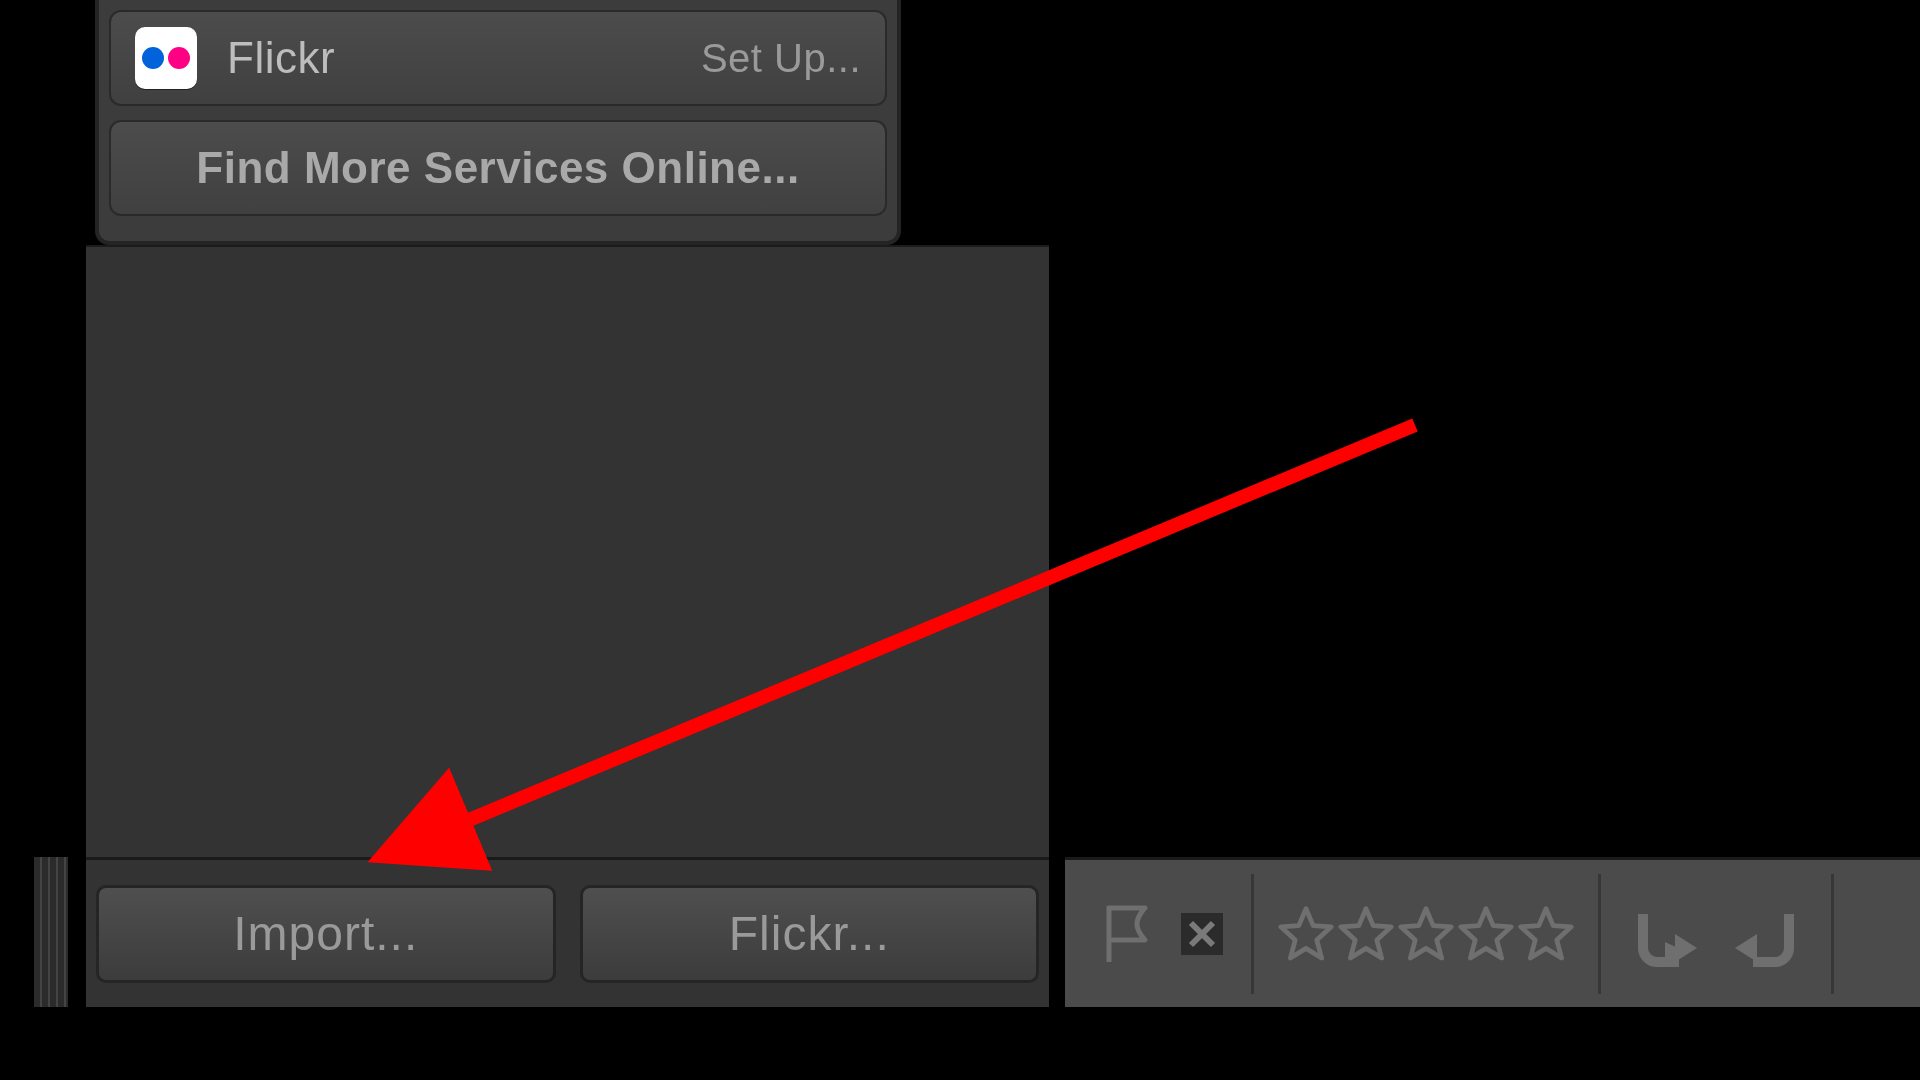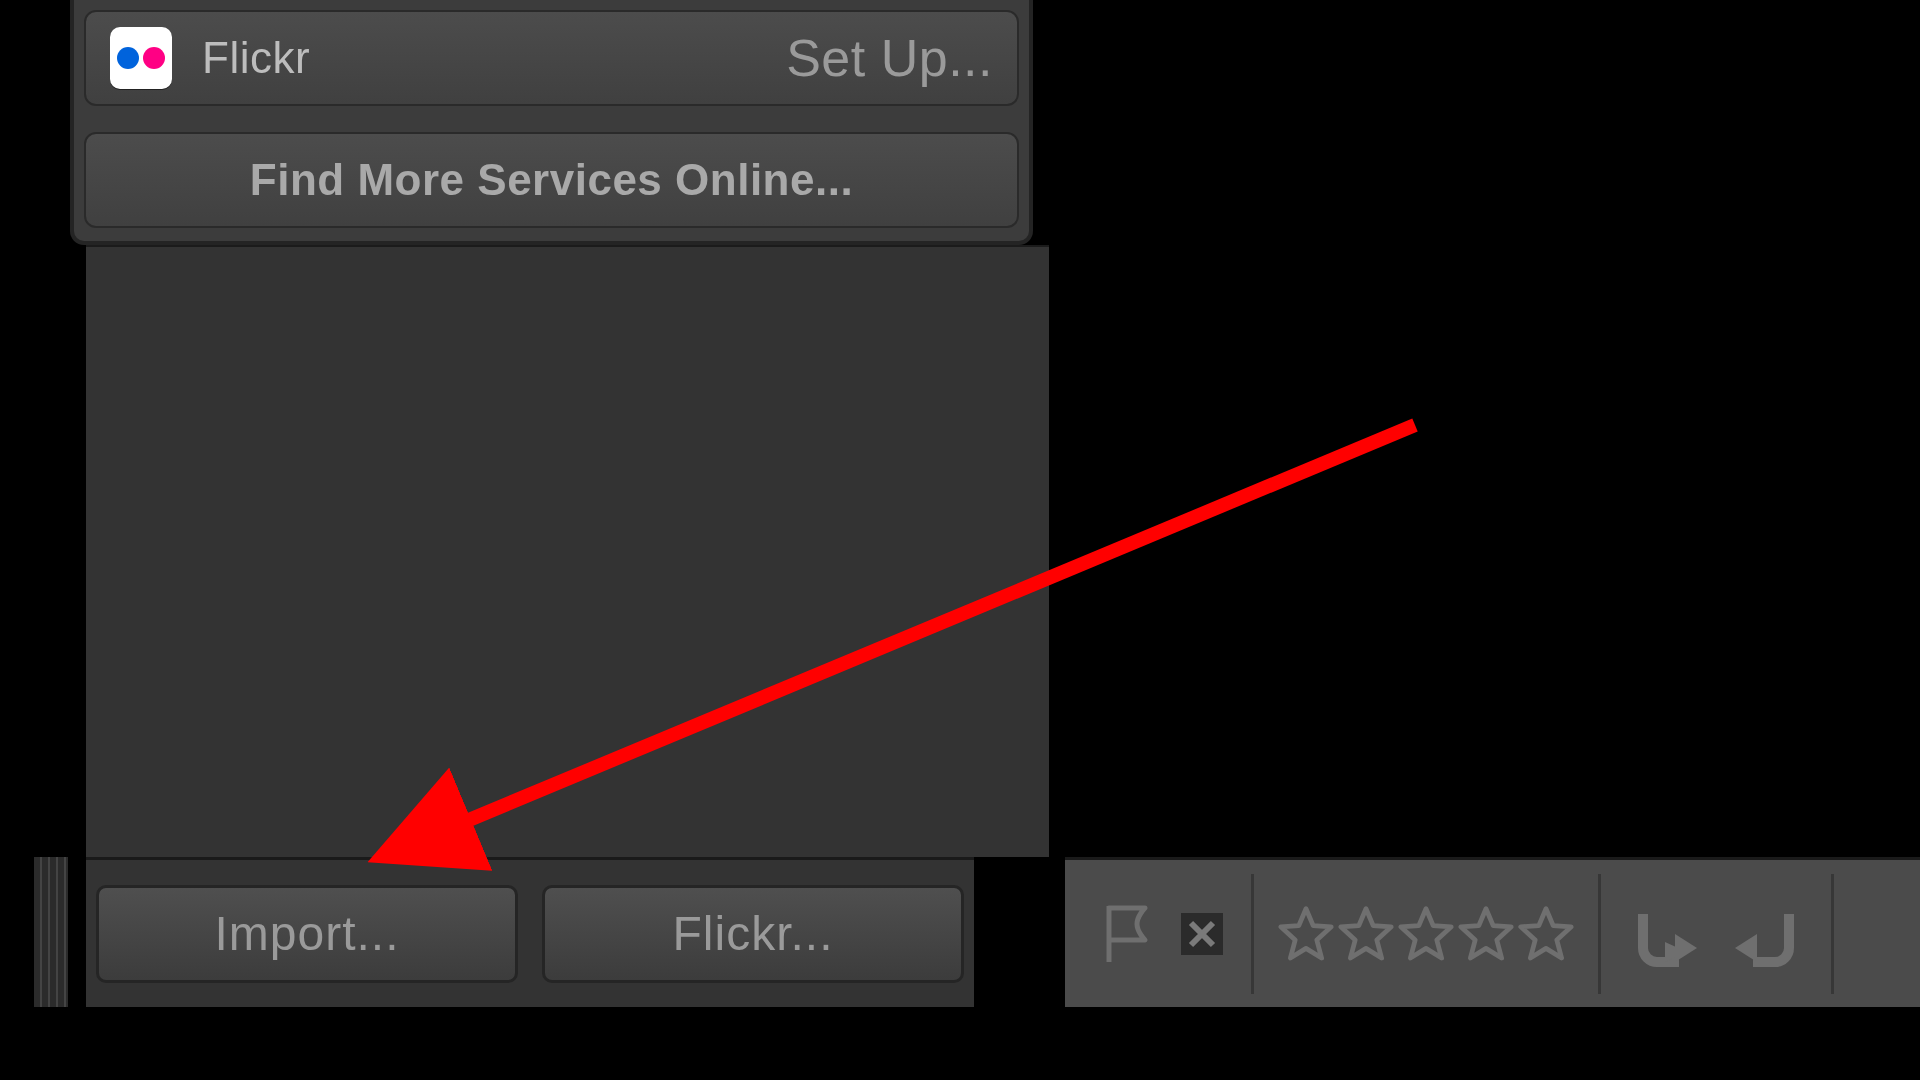--- a/index.html
+++ b/index.html
@@ -9,44 +9,44 @@
     height: 1080px;
     background: #000;
     font-family: "Segoe UI", "Helvetica Neue", Arial, sans-serif;
     overflow: hidden;
     position: relative;
   }
 
   
   .panel-wrap {
     position: absolute;
-    left: 70px;
+    left: 95px;
     top: 0;
-    width: 963px;
+    width: 806px;
     height: 245px;
     background: #3c3c3c;
     border: 4px solid #242424;
     border-top: none;
     border-radius: 0 0 14px 14px;
     box-sizing: border-box;
     padding: 0 10px 10px 10px;
   }
 
   .panel-row {
     background: linear-gradient(#4c4c4c, #404040);
     border: 2px solid #2a2a2a;
     border-radius: 12px;
     height: 96px;
     box-sizing: border-box;
     display: flex;
     align-items: center;
     padding: 0 24px;
     color: #b6b6b6;
     font-size: 44px;
-    margin-top: 26px;
+    margin-top: 14px;
     letter-spacing: 0.5px;
   }
   .panel-row.first {
     margin-top: 10px;
   }
 
   .flickr-icon-box {
     width: 62px;
     height: 62px;
     border-radius: 10px;
@@ -67,21 +67,21 @@
   .dot.pink { background: #ff0084; }
 
   .svc-name {
     flex: 0 0 auto;
     font-weight: 500;
     color: #bdbdbd;
   }
   .svc-spacer { flex: 1; }
   .svc-action {
     color: #9a9a9a;
-    font-size: 52px;
+    font-size: 40px;
   }
 
   .find-more-row {
     justify-content: center;
     font-weight: 600;
     color: #a9a9a9;
   }
 
   
   .left-filler {
@@ -109,21 +109,21 @@
       #444 6px,
       #444 8px
     );
   }
 
   
   .bottom-left-bar {
     position: absolute;
     left: 86px;
     top: 857px;
-    width: 888px;
+    width: 963px;
     height: 150px;
     background: #333333;
     border-top: 3px solid #1a1a1a;
     display: flex;
     align-items: center;
     gap: 24px;
     padding: 0 10px;
     box-sizing: border-box;
   }
   .big-btn {

